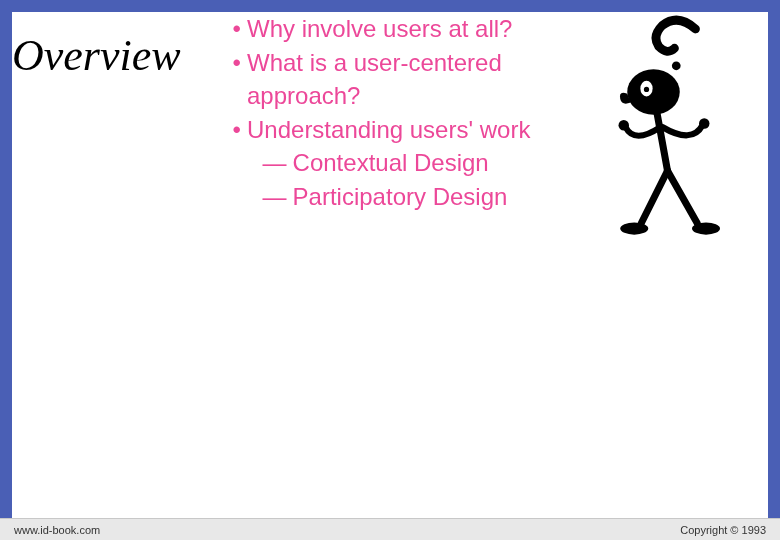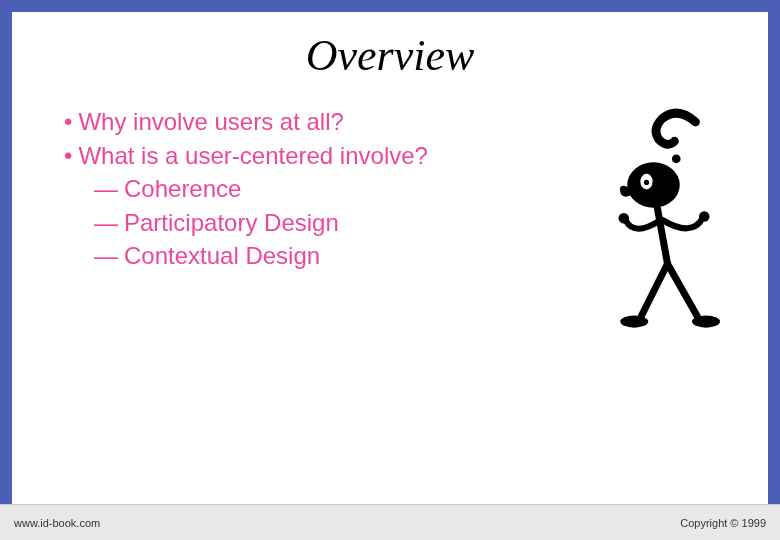--- a/index.html
+++ b/index.html
@@ -8,21 +8,21 @@
     background: #4a5fb5;
     display: flex;
     flex-direction: column;
     font-family: Verdana, Geneva, sans-serif;
   }
   .slide-frame {
     background: #ffffff;
     margin: 12px 12px 0 12px;
     flex: 1;
     display: flex;
-    flex-direction: column;
+    flex-direction: row;
     position: relative;
   }
   .title {
     font-style: italic;
     font-family: Georgia, 'Times New Roman', serif;
     font-size: 44px;
     color: #000;
     text-align: center;
     margin-top: 18px;
     margin-bottom: 24px;
@@ -57,21 +57,21 @@
   }
   .b2::before {
     content: "\2014";
     margin-right: 6px;
   }
   .figure {
     width: 140px;
     margin-left: 10px;
   }
   .footer {
-    height: 36px;
+    height: 22px;
     background: #e8e8e8;
     border-top: 1px solid #c8c8c8;
     display: flex;
     justify-content: space-between;
     align-items: center;
     padding: 0 14px;
     font-size: 11px;
     font-family: Arial, sans-serif;
     color: #333;
   }
@@ -80,30 +80,30 @@
 <body>
 
 <div class="slide-frame">
   <h1 class="title">Overview</h1>
   <div class="body">
     <div class="bullets">
       <div class="b1">
           <span>Why involve users at all?</span>
         </div>
       <div class="b1">
-          <span>What is a user-centered involve?</span>
+          <span>What is a user-centered approach?</span>
+        </div>
+      <div class="b1">
+          <span>Understanding users' work</span>
         </div>
       <div class="b2">
-          <span>Coherence</span>
+          <span>Contextual Design</span>
         </div>
       <div class="b2">
           <span>Participatory Design</span>
-        </div>
-      <div class="b2">
-          <span>Contextual Design</span>
         </div>
     </div>
     <div class="figure">
       <svg viewBox="0 0 160 260" width="140" height="230">
 
         <g fill="none" stroke="#000" stroke-width="10" stroke-linecap="round">
           <path d="M 100 18 Q 80 0 62 14 Q 50 26 58 38 Q 68 48 76 40"></path>
         </g>
         <circle cx="78" cy="60" r="5" fill="#000"></circle>
 
@@ -127,14 +127,14 @@
 
         <ellipse cx="30" cy="246" rx="16" ry="7" fill="#000"></ellipse>
         <ellipse cx="112" cy="246" rx="16" ry="7" fill="#000"></ellipse>
       </svg>
     </div>
   </div>
 </div>
 
 <div class="footer">
   <span>www.id-book.com</span>
-  <span>Copyright © 1999</span>
+  <span>Copyright © 1993</span>
 </div>
 
 </body></html>

